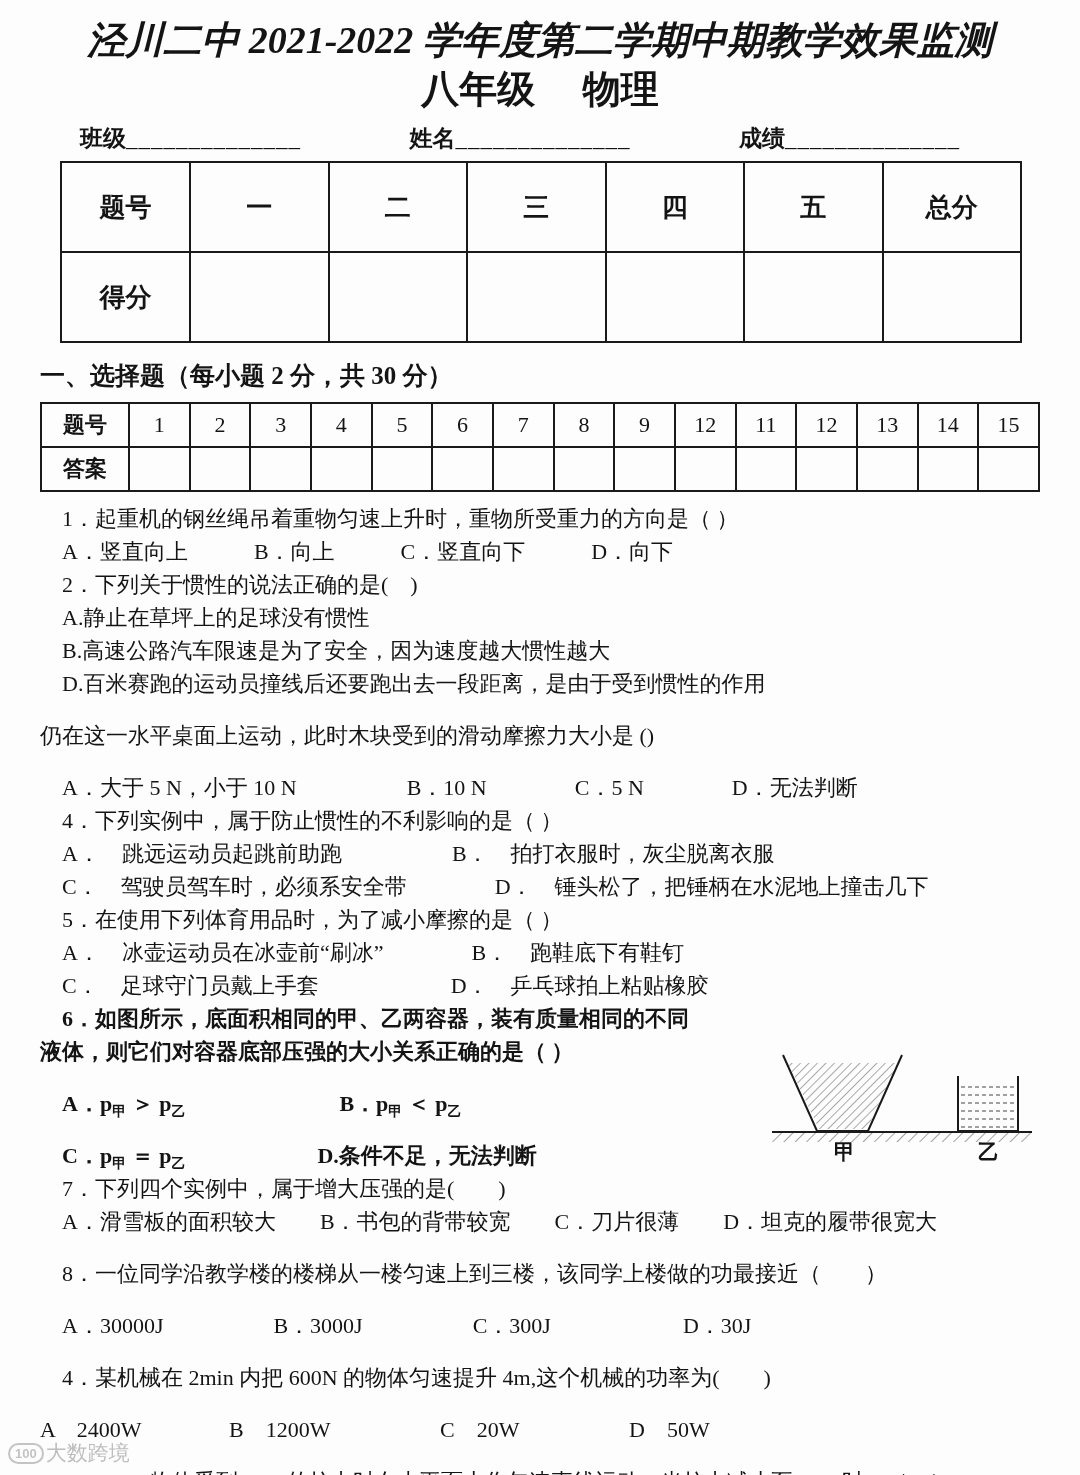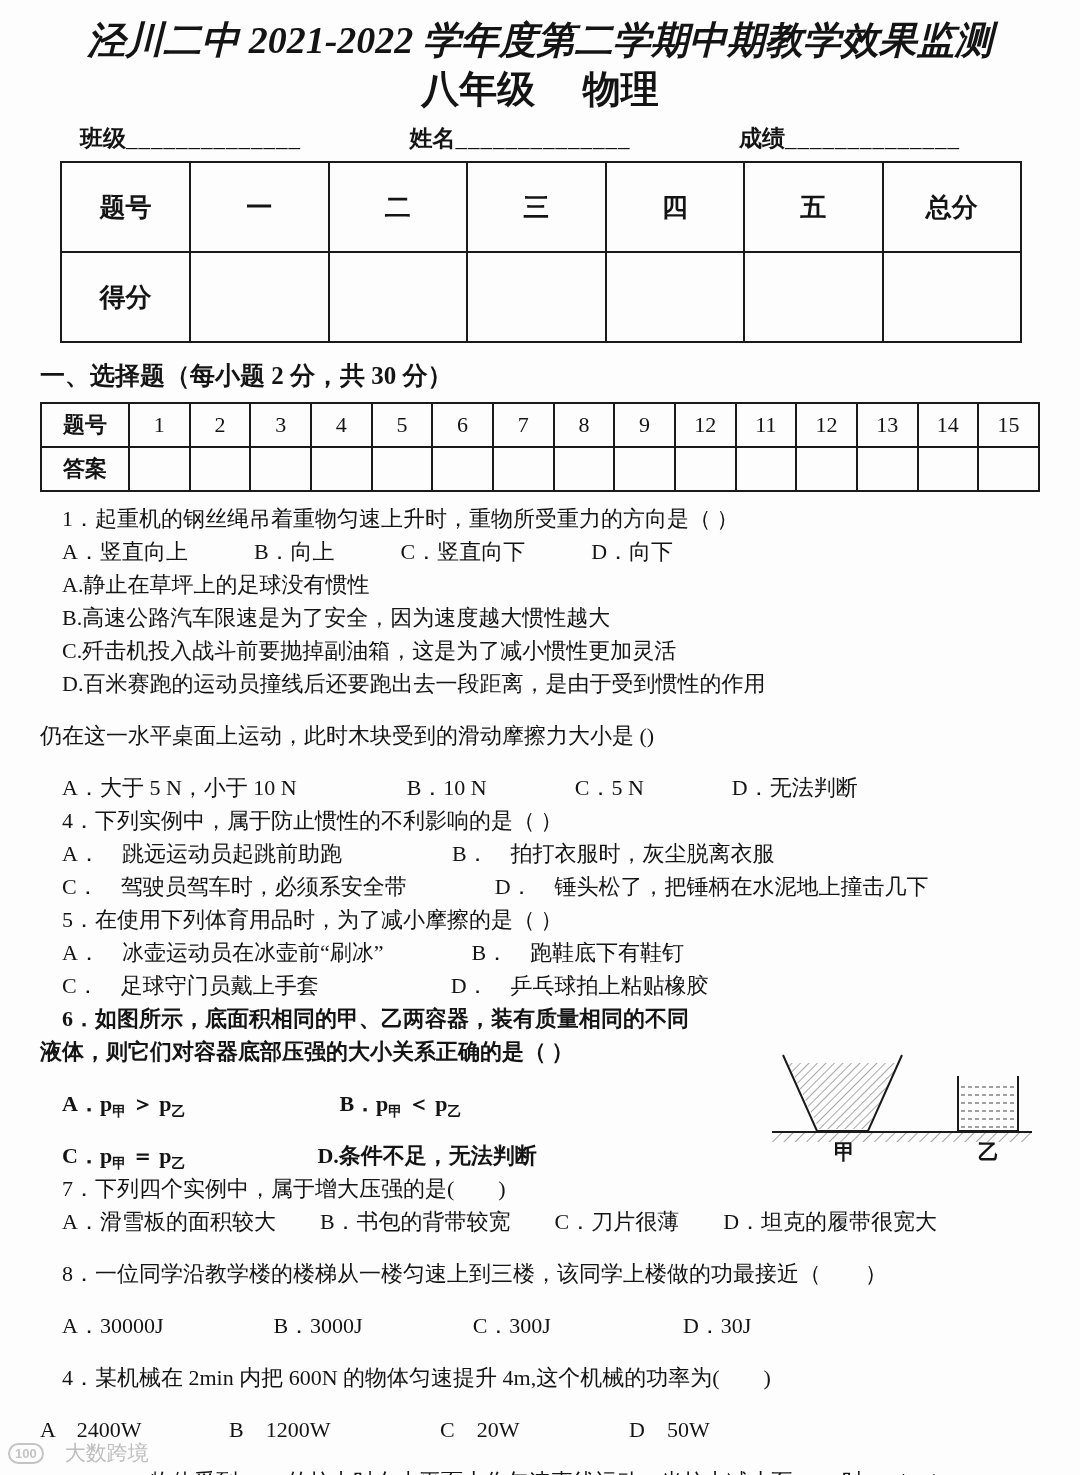--- a/index.html
+++ b/index.html
@@ -33,21 +33,21 @@
   .answer-table td:first-child{width:84px;font-weight:bold;}
   .questions{margin-top:10px;font-size:22px;}
   .qline{line-height:33px;white-space:pre-wrap;}
   .gap{margin-top:19px;}
   .q6-block{display:flex;align-items:flex-end;font-weight:bold;}
   .q6-left{flex:1 1 auto;min-width:0;}
   .q6-figure{flex:0 0 270px;padding-top:4px;}
   sub.cjk{font-size:14px;line-height:0;}
   .watermark{
     position:absolute;left:8px;bottom:8px;display:flex;align-items:center;
-    gap:21px;color:#bdbdbd;font-size:21px;font-family:"Liberation Sans",sans-serif;
+    gap:2px;color:#bdbdbd;font-size:21px;font-family:"Liberation Sans",sans-serif;
   }
   .wm-logo{
     display:inline-block;border:2px solid #c4c4c4;border-radius:11px;
     font-size:13px;line-height:17px;padding:0 5px;color:#c4c4c4;font-weight:bold;
   }
   svg text{font-size:21px;fill:#141414;font-family:"Liberation Serif","DejaVu Serif",serif;}
 </style>
 </head>
 <body>
 
@@ -126,23 +126,23 @@
       <td></td>
       <td></td>
       <td></td>
     </tr>
   </tbody>
     </table>
 
   <div class="questions">
     <div class="qline">　1．起重机的钢丝绳吊着重物匀速上升时，重物所受重力的方向是（ ）</div>
     <div class="qline">　A．竖直向上　　　B．向上　　　C．竖直向下　　　D．向下</div>
+    <div class="qline">　2．下列关于惯性的说法正确的是(　)</div>
     <div class="qline">　A.静止在草坪上的足球没有惯性</div>
     <div class="qline">　B.高速公路汽车限速是为了安全，因为速度越大惯性越大</div>
-    <div class="qline">　C.歼击机投入战斗前要抛掉副油箱，这是为了减小惯性更加灵活</div>
     <div class="qline">　D.百米赛跑的运动员撞线后还要跑出去一段距离，是由于受到惯性的作用</div>
     <div class="qline gap">仍在这一水平桌面上运动，此时木块受到的滑动摩擦力大小是 ()</div>
     <div class="qline gap">　A．大于 5 N，小于 10 N　　　　　B．10 N　　　　C．5 N　　　　D．无法判断</div>
     <div class="qline">　4．下列实例中，属于防止惯性的不利影响的是（ ）</div>
     <div class="qline">　A．　跳远运动员起跳前助跑　　　　　B．　拍打衣服时，灰尘脱离衣服</div>
     <div class="qline">　C．　驾驶员驾车时，必须系安全带　　　　D．　锤头松了，把锤柄在水泥地上撞击几下</div>
     <div class="qline">　5．在使用下列体育用品时，为了减小摩擦的是（ ）</div>
     <div class="qline">　A．　冰壶运动员在冰壶前“刷冰”　　　　B．　跑鞋底下有鞋钉</div>
     <div class="qline">　C．　足球守门员戴上手套　　　　　　D．　乒乓球拍上粘贴橡胶</div>
 

